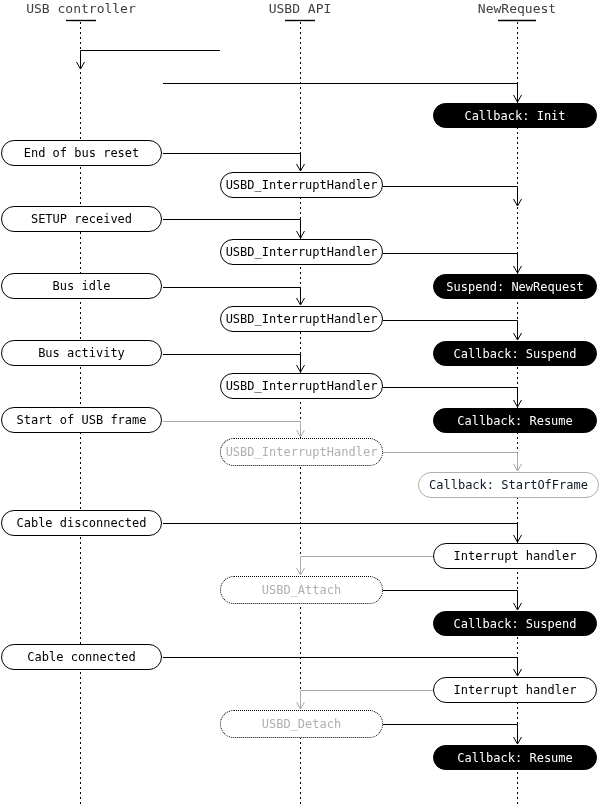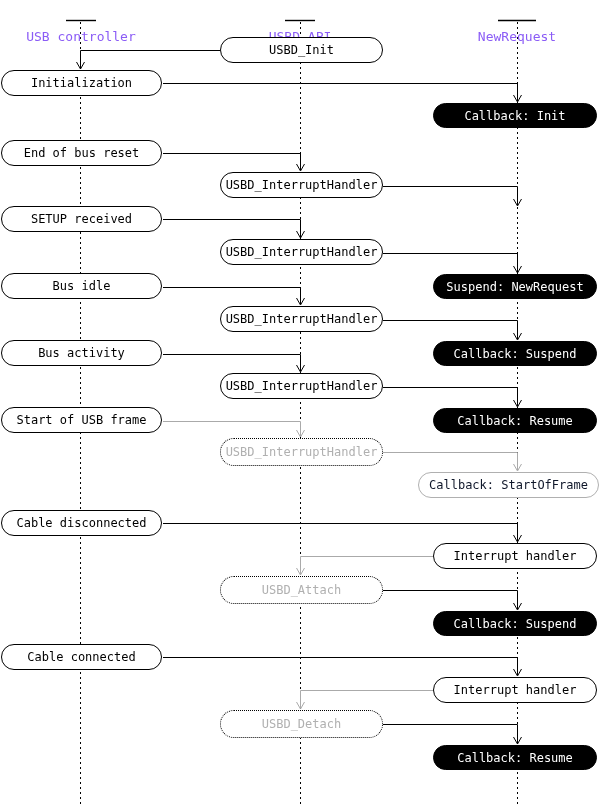--- a/index.html
+++ b/index.html
@@ -3,21 +3,21 @@
 <meta charset="utf-8">
 <style>
   html,body { margin:0; padding:0; background:#ffffff; }
   #canvas {
     position:relative; width:600px; height:804px; background:#ffffff;
     font-family:"DejaVu Sans Mono","Liberation Mono",monospace; overflow:hidden;
   }
   #wires { position:absolute; left:0; top:0; }
   .col-header {
     position:absolute; top:1px; height:15px; line-height:15px;
-    text-align:center; font-size:13px; color:#8b5cf6;margin-top:28px;
+    text-align:center; font-size:13px; color:#404040;
   }
   .node {
     position:absolute; height:26px; box-sizing:border-box;
     border:1px solid #000; border-radius:14px; background:#fff;
     display:flex; align-items:center; justify-content:center;
     font-size:12px; color:#000; white-space:nowrap;
   }
   .col-left  { left:1px;   width:161px; }
   .col-mid   { left:220px; width:163px; }
   .col-right { left:433px; width:164px; }
@@ -84,22 +84,20 @@
       <path d="M296.5,568 L300.5,575 L304.5,568"></path>
       <path d="M433,690.5 H300.5 V708"></path>
       <path d="M296.5,702 L300.5,709 L304.5,702"></path>
     </g>
   </svg>
 
   <div class="col-header" style="left:0;width:162px">USB controller</div>
   <div class="col-header" style="left:220px;width:160px">USBD API</div>
   <div class="col-header" style="left:437px;width:160px">NewRequest</div>
 
-  <div class="node col-mid" style="top:37px">USBD_Init</div>
-  <div class="node col-left" style="top:70px">Initialization</div>
   <div class="node col-right v-black" style="top:103px">Callback: Init</div>
   <div class="node col-left" style="top:140px">End of bus reset</div>
   <div class="node col-mid" style="top:172px">USBD_InterruptHandler</div>
   <div class="node col-left" style="top:206px">SETUP received</div>
   <div class="node col-mid" style="top:239px">USBD_InterruptHandler</div>
   <div class="node col-left" style="top:273px">Bus idle</div>
   <div class="node col-right v-black" style="top:274px">Suspend: NewRequest</div>
   <div class="node col-mid" style="top:306px">USBD_InterruptHandler</div>
   <div class="node col-left" style="top:340px">Bus activity</div>
   <div class="node col-right v-black" style="top:341px">Callback: Suspend</div>

